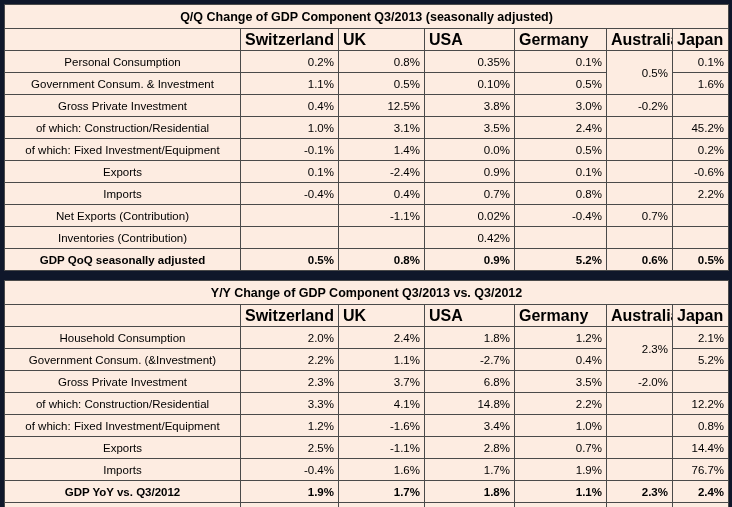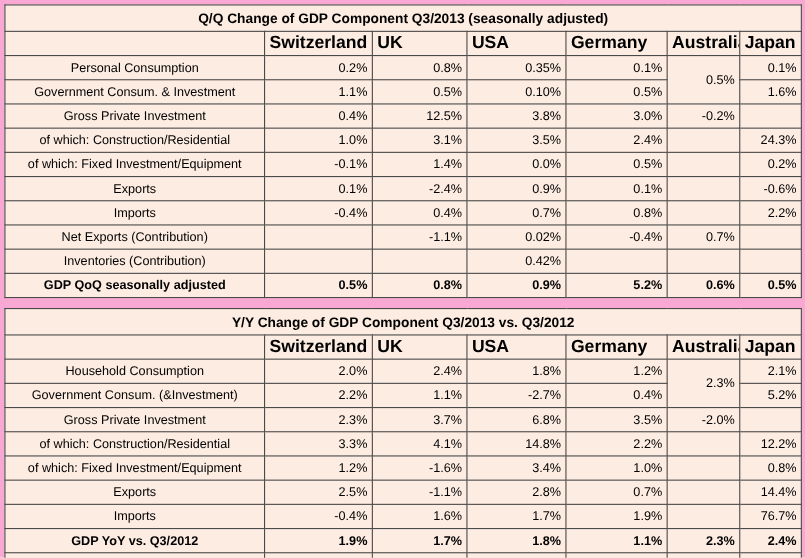--- a/index.html
+++ b/index.html
@@ -13,21 +13,21 @@
     font-family: "Liberation Sans", sans-serif;
     font-size: 11.5px;
     color: #000000;
     overflow: hidden;
   }
   .page {
     width: 732px;
     height: 507px;
     box-sizing: border-box;
     padding: 4px 4px 0 4px;
-    background: #f9a8d4;
+    background: #0f172a;
   }
   table {
     border-collapse: collapse;
     width: 724px;
     table-layout: fixed;
     background: #fdece1;
   }
   table.block { margin-bottom: 9px; }
   td, th {
     border: 1px solid #4a4a4a;
@@ -126,21 +126,21 @@
         <td class="num">-0.2%</td>
         <td class="num"></td>
       </tr>
       <tr>
         <td class="rowlabel">of which: Construction/Residential</td>
         <td class="num">1.0%</td>
         <td class="num">3.1%</td>
         <td class="num">3.5%</td>
         <td class="num">2.4%</td>
         <td class="num"></td>
-        <td class="num">24.3%</td>
+        <td class="num">45.2%</td>
       </tr>
       <tr>
         <td class="rowlabel">of which: Fixed Investment/Equipment</td>
         <td class="num">-0.1%</td>
         <td class="num">1.4%</td>
         <td class="num">0.0%</td>
         <td class="num">0.5%</td>
         <td class="num"></td>
         <td class="num">0.2%</td>
       </tr>

